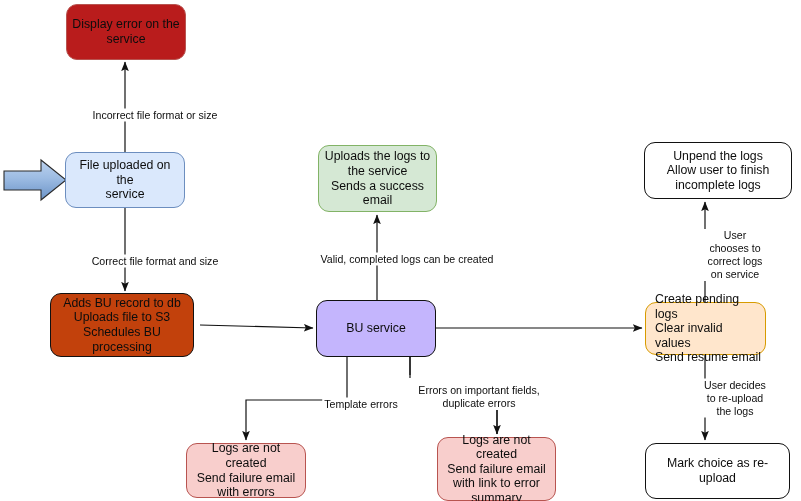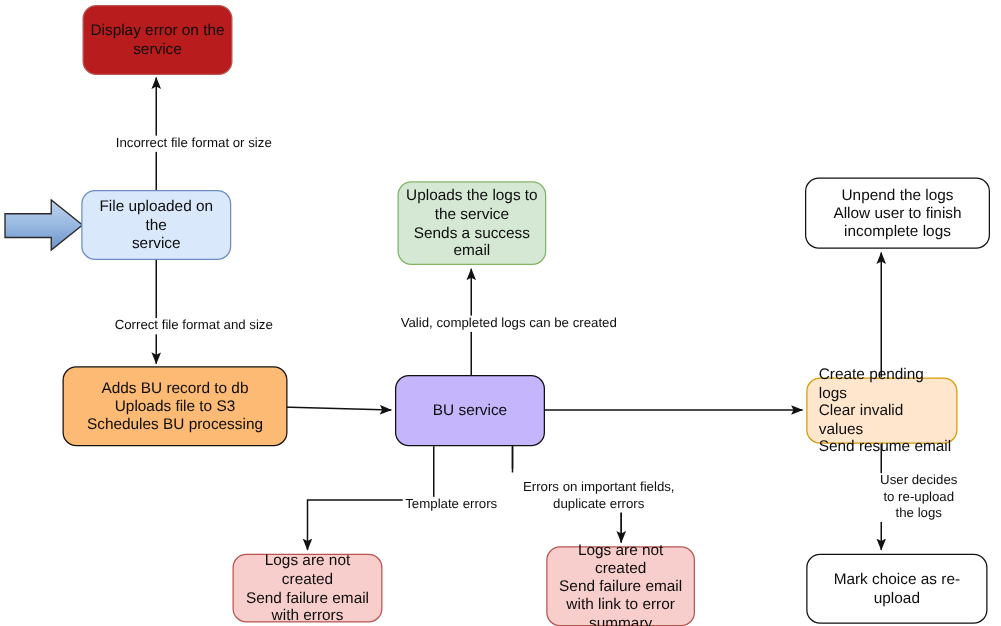--- a/index.html
+++ b/index.html
@@ -94,21 +94,21 @@
     <path d="M497,385 L497,434" stroke="#111111" stroke-width="1.2" fill="none" marker-end="url(#arrowhead)"></path>
     <path d="M410,357 L410,378" stroke="#111111" stroke-width="1.2" fill="none"></path>
 
     <path d="M4,171 L41,171 L41,160 L66,180 L41,200 L41,190 L4,190 Z" fill="url(#bigArrowGrad)" stroke="#2a2a2a" stroke-width="1.1"></path>
   </svg>
 
   <div class="node" style="left: 66px; top: 4px; width: 120px; height: 56px; background: #b91c1c; border-color: rgb(184, 84, 80);">Display error on the
 service</div>
   <div class="node" style="left: 65px; top: 152px; width: 120px; height: 56px; background: rgb(218, 232, 252); border-color: rgb(108, 142, 191);">File uploaded on the
 service</div>
-  <div class="node" style="left: 50px; top: 293px; width: 180px; height: 64px; background: #fdba74; border-color: rgb(17, 17, 17);">Adds BU record to db
+  <div class="node" style="left: 50px; top: 293px; width: 144px; height: 64px; background: #c2410c; border-color: rgb(17, 17, 17);">Adds BU record to db
 Uploads file to S3
 Schedules BU processing</div>
   <div class="node" style="left: 318px; top: 145px; width: 119px; height: 67px; background: rgb(213, 232, 212); border-color: rgb(130, 179, 102);">Uploads the logs to
 the service
 Sends a success
 email</div>
   <div class="node" style="left: 316px; top: 300px; width: 120px; height: 57px; background: #c4b5fd; border-color: rgb(17, 17, 17);">BU service</div>
   <div class="node" style="left: 644px; top: 142px; width: 148px; height: 57px; background: rgb(255, 255, 255); border-color: rgb(17, 17, 17);">Unpend the logs
 Allow user to finish
 incomplete logs</div>
@@ -121,18 +121,19 @@
   <div class="node" style="left: 437px; top: 437px; width: 119px; height: 64px; background: rgb(248, 206, 204); border-color: rgb(184, 84, 80);">Logs are not created
 Send failure email
 with link to error
 summary</div>
   <div class="node" style="left: 645px; top: 443px; width: 145px; height: 56px; background: rgb(255, 255, 255); border-color: rgb(17, 17, 17);">Mark choice as re-
 upload</div>
 
   <div class="edge-label" style="left: 125px; top: 115px;">Incorrect file format or size</div>
   <div class="edge-label" style="left: 125px; top: 261px;">Correct file format and size</div>
   <div class="edge-label" style="left: 377px; top: 259px;">Valid, completed logs can be created</div>
+  <div class="edge-label" style="left: 705px; top: 255px;">User chooses to correct logs on service</div>
   <div class="edge-label" style="left: 705px; top: 398px;">User decides to re-upload the logs</div>
   <div class="edge-label" style="left: 331px; top: 404px;">Template errors</div>
   <div class="edge-label" style="left: 449px; top: 397px;">Errors on important fields,
 duplicate errors</div>
 
 </div>
 
 </body></html>

